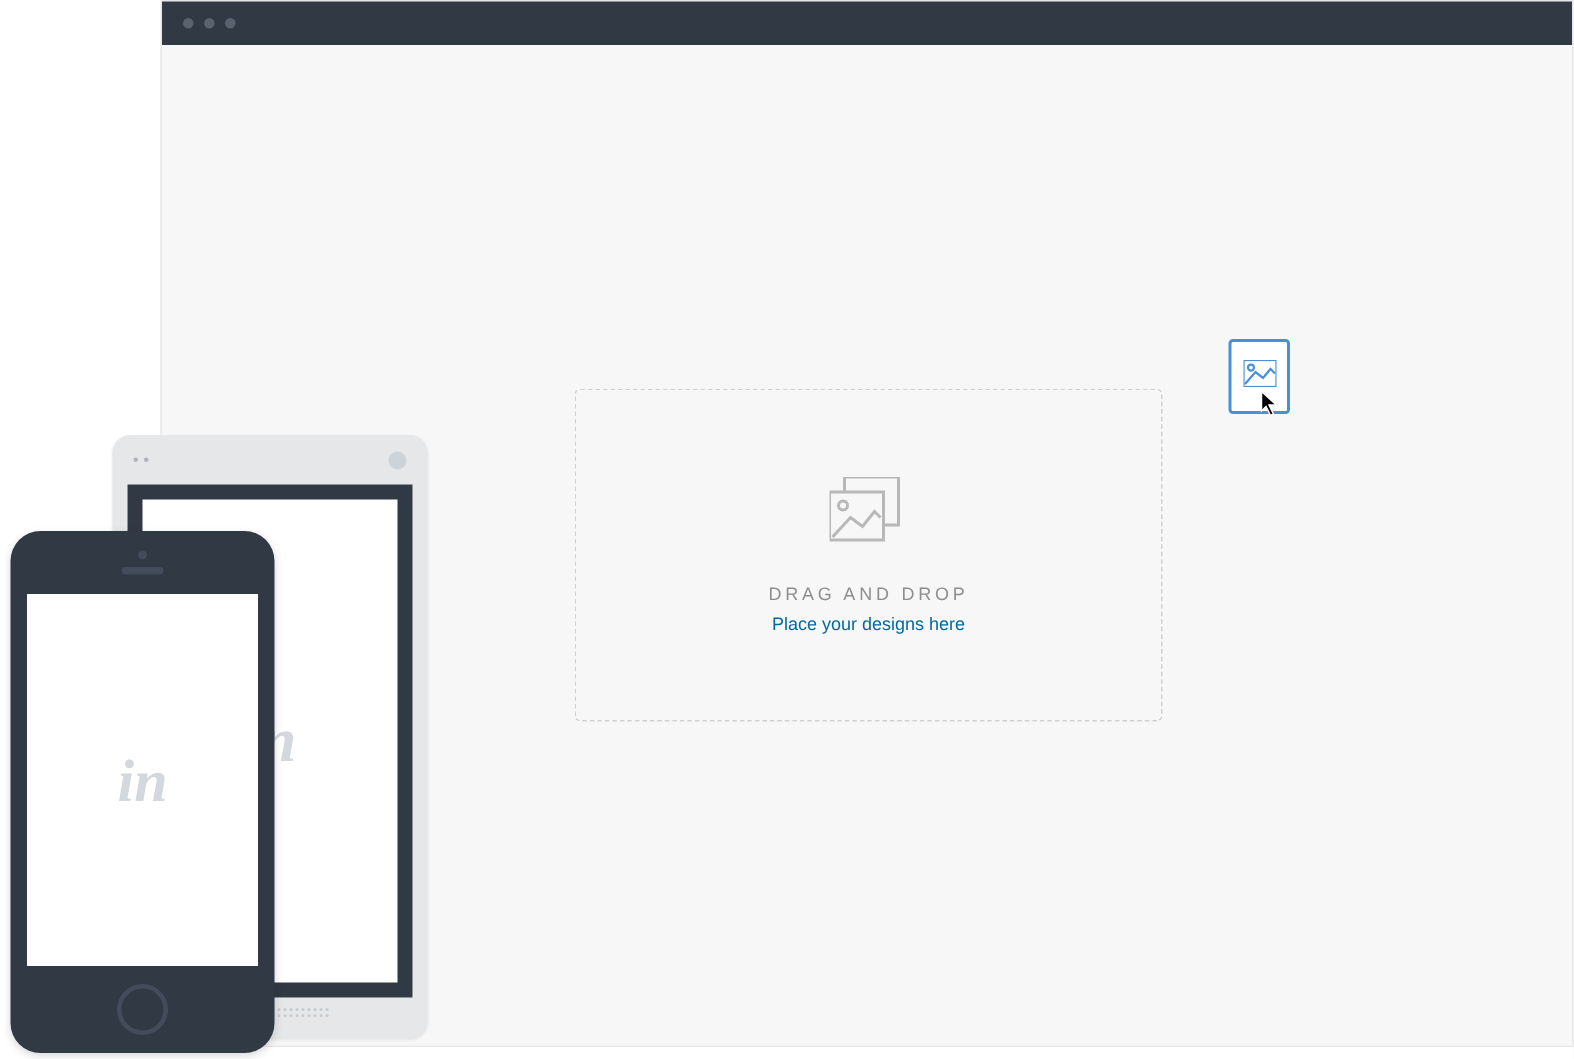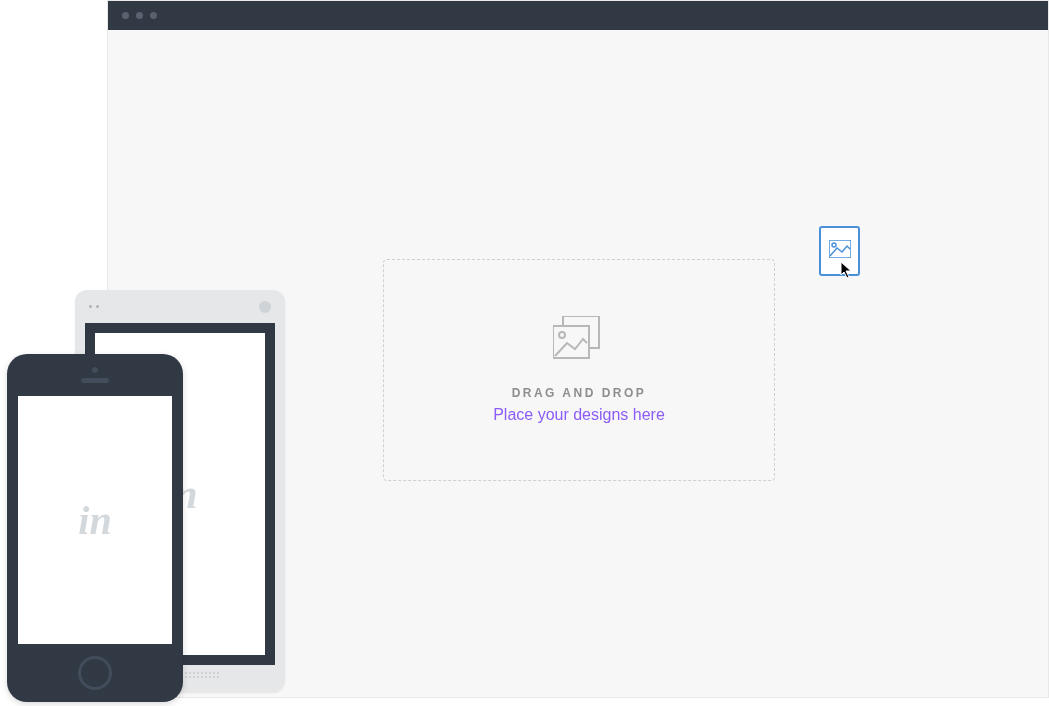--- a/index.html
+++ b/index.html
@@ -52,29 +52,29 @@
       display: flex;
       flex-direction: column;
       align-items: center;
       justify-content: center;
     }
     .drop-icon {
       margin-bottom: 22px;
     }
     .drop-title {
       font-size: 12px;
-      font-weight: 700;
+      font-weight: 400;
       letter-spacing: 2.5px;
       color: #8e8e8e;
       text-transform: uppercase;
       margin-bottom: 6px;
     }
     .drop-subtitle {
-      font-size: 16px;
-      color: #8b5cf6;
+      font-size: 12px;
+      color: #0369a1;
     }
     
     
     .dragging-file {
       position: absolute;
       left: 711px;
       top: 225px;
       width: 41px;
       height: 50px;
       background: #ffffff;

